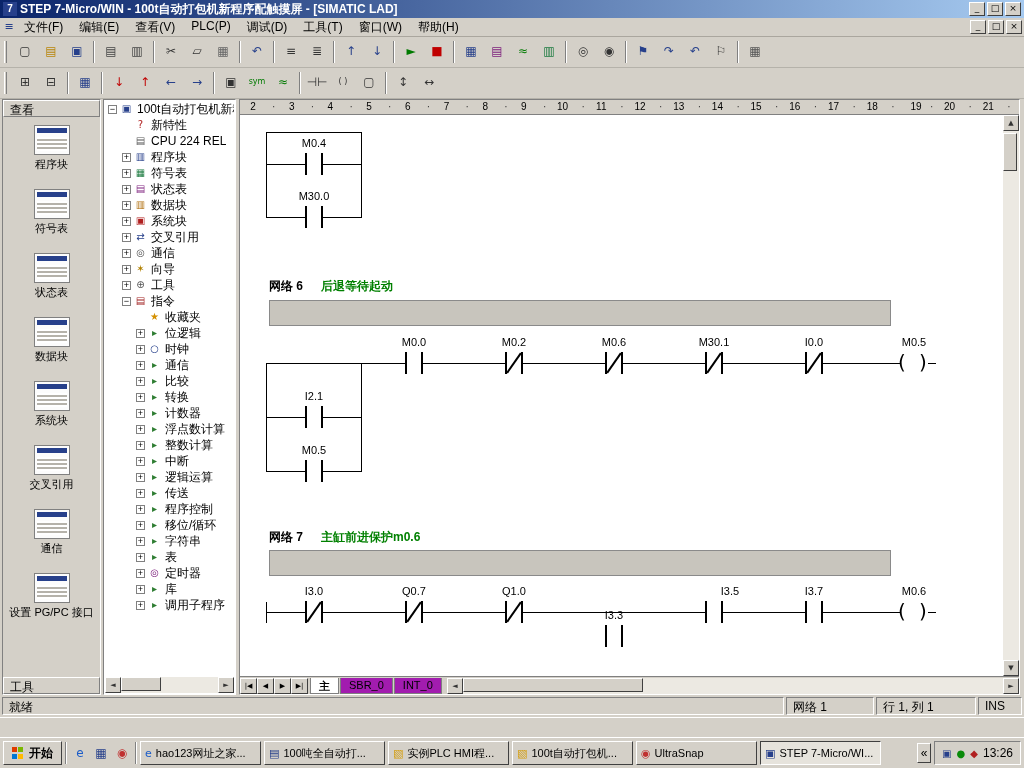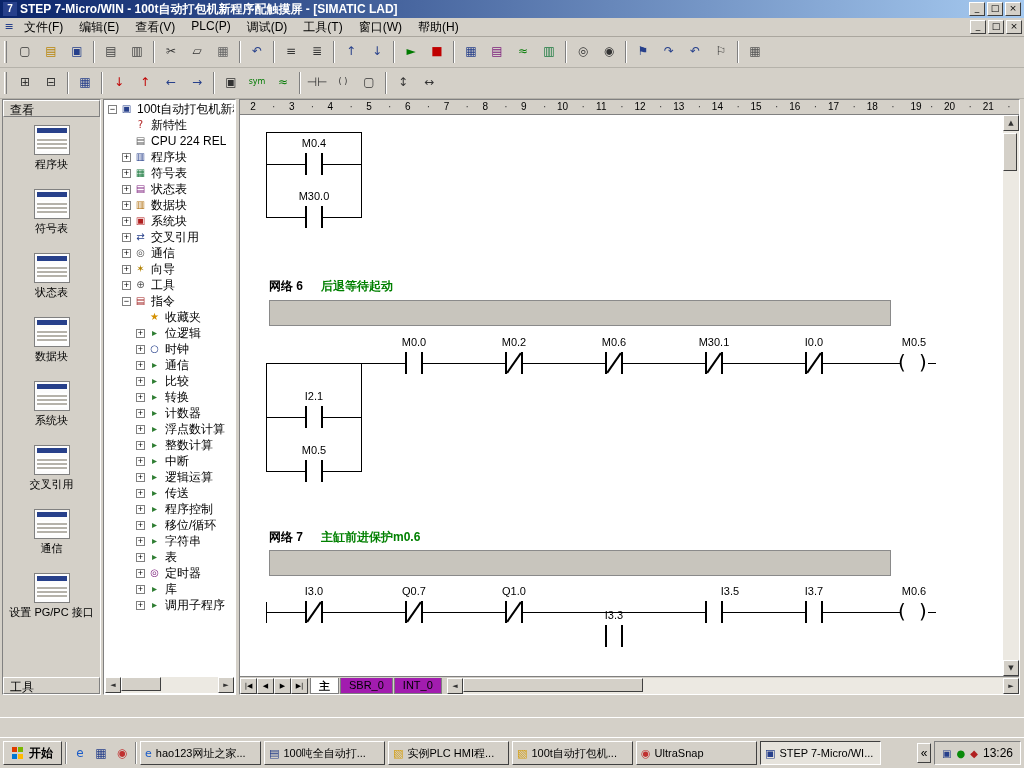--- a/index.html
+++ b/index.html
@@ -652,20 +652,26 @@
           <div class="strack">
             <div class="sthumb" style="left:0;top:0;width:180px;height:14px;"></div>
           </div>
           <div class="sbtn">►</div>
         </div>
       </div>
     </div>
 
   </div>
 
+  <div id="statusbar">
+    <div class="scell" id="status-ready">就绪</div>
+    <div class="scell scw1">网络 1</div>
+    <div class="scell scw2">行 1, 列 1</div>
+    <div class="scell scw3">INS</div>
+  </div>
 
   <div id="winfill"></div>
 
   <div id="taskbar">
     <div id="start-button">
       <span class="winflag">
           <i class="wf1"></i>
           <i class="wf2"></i>
           <i class="wf3"></i>
           <i class="wf4"></i>

